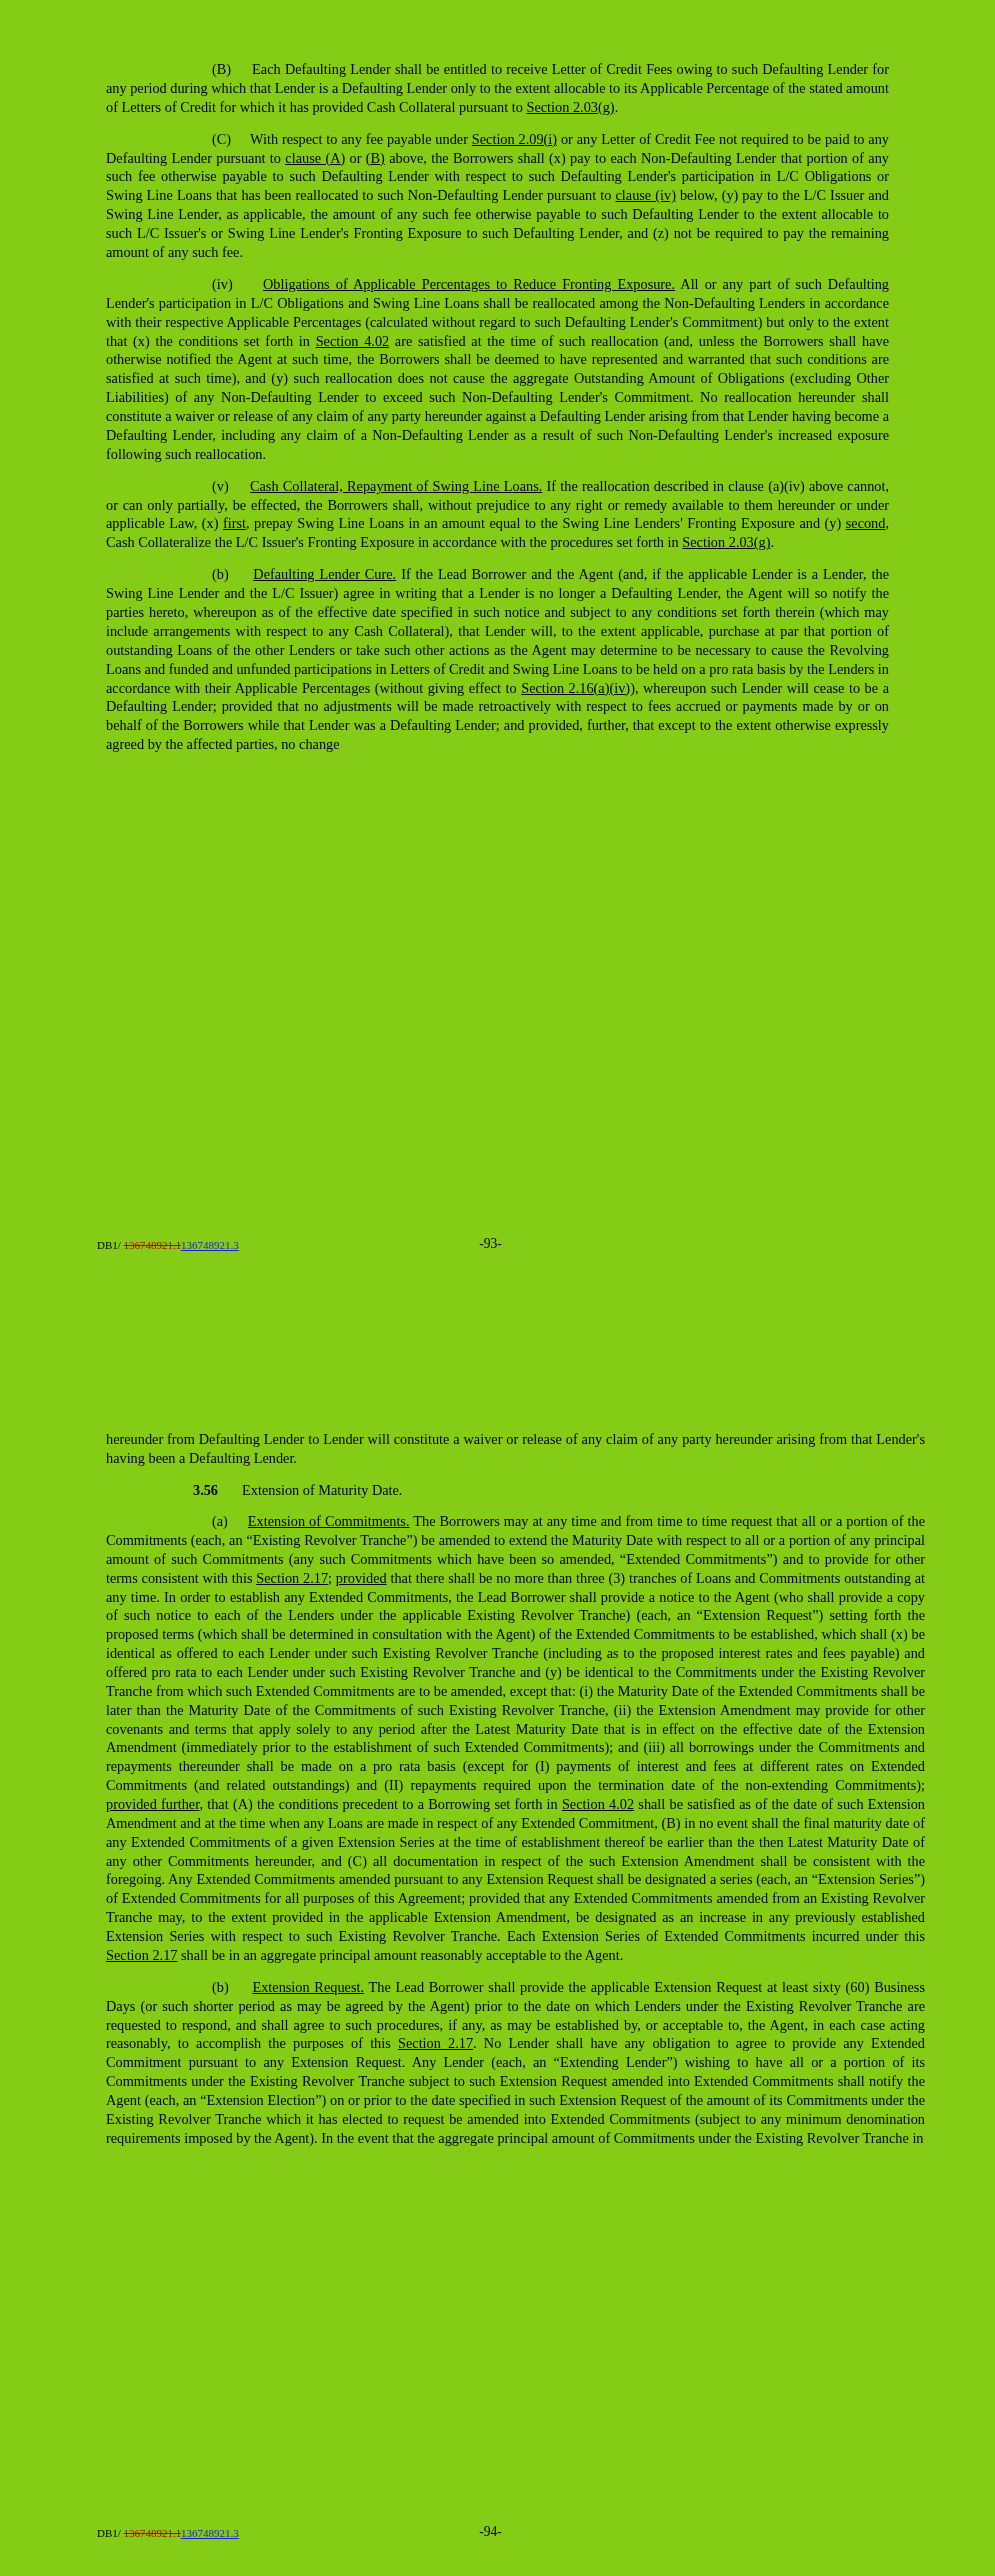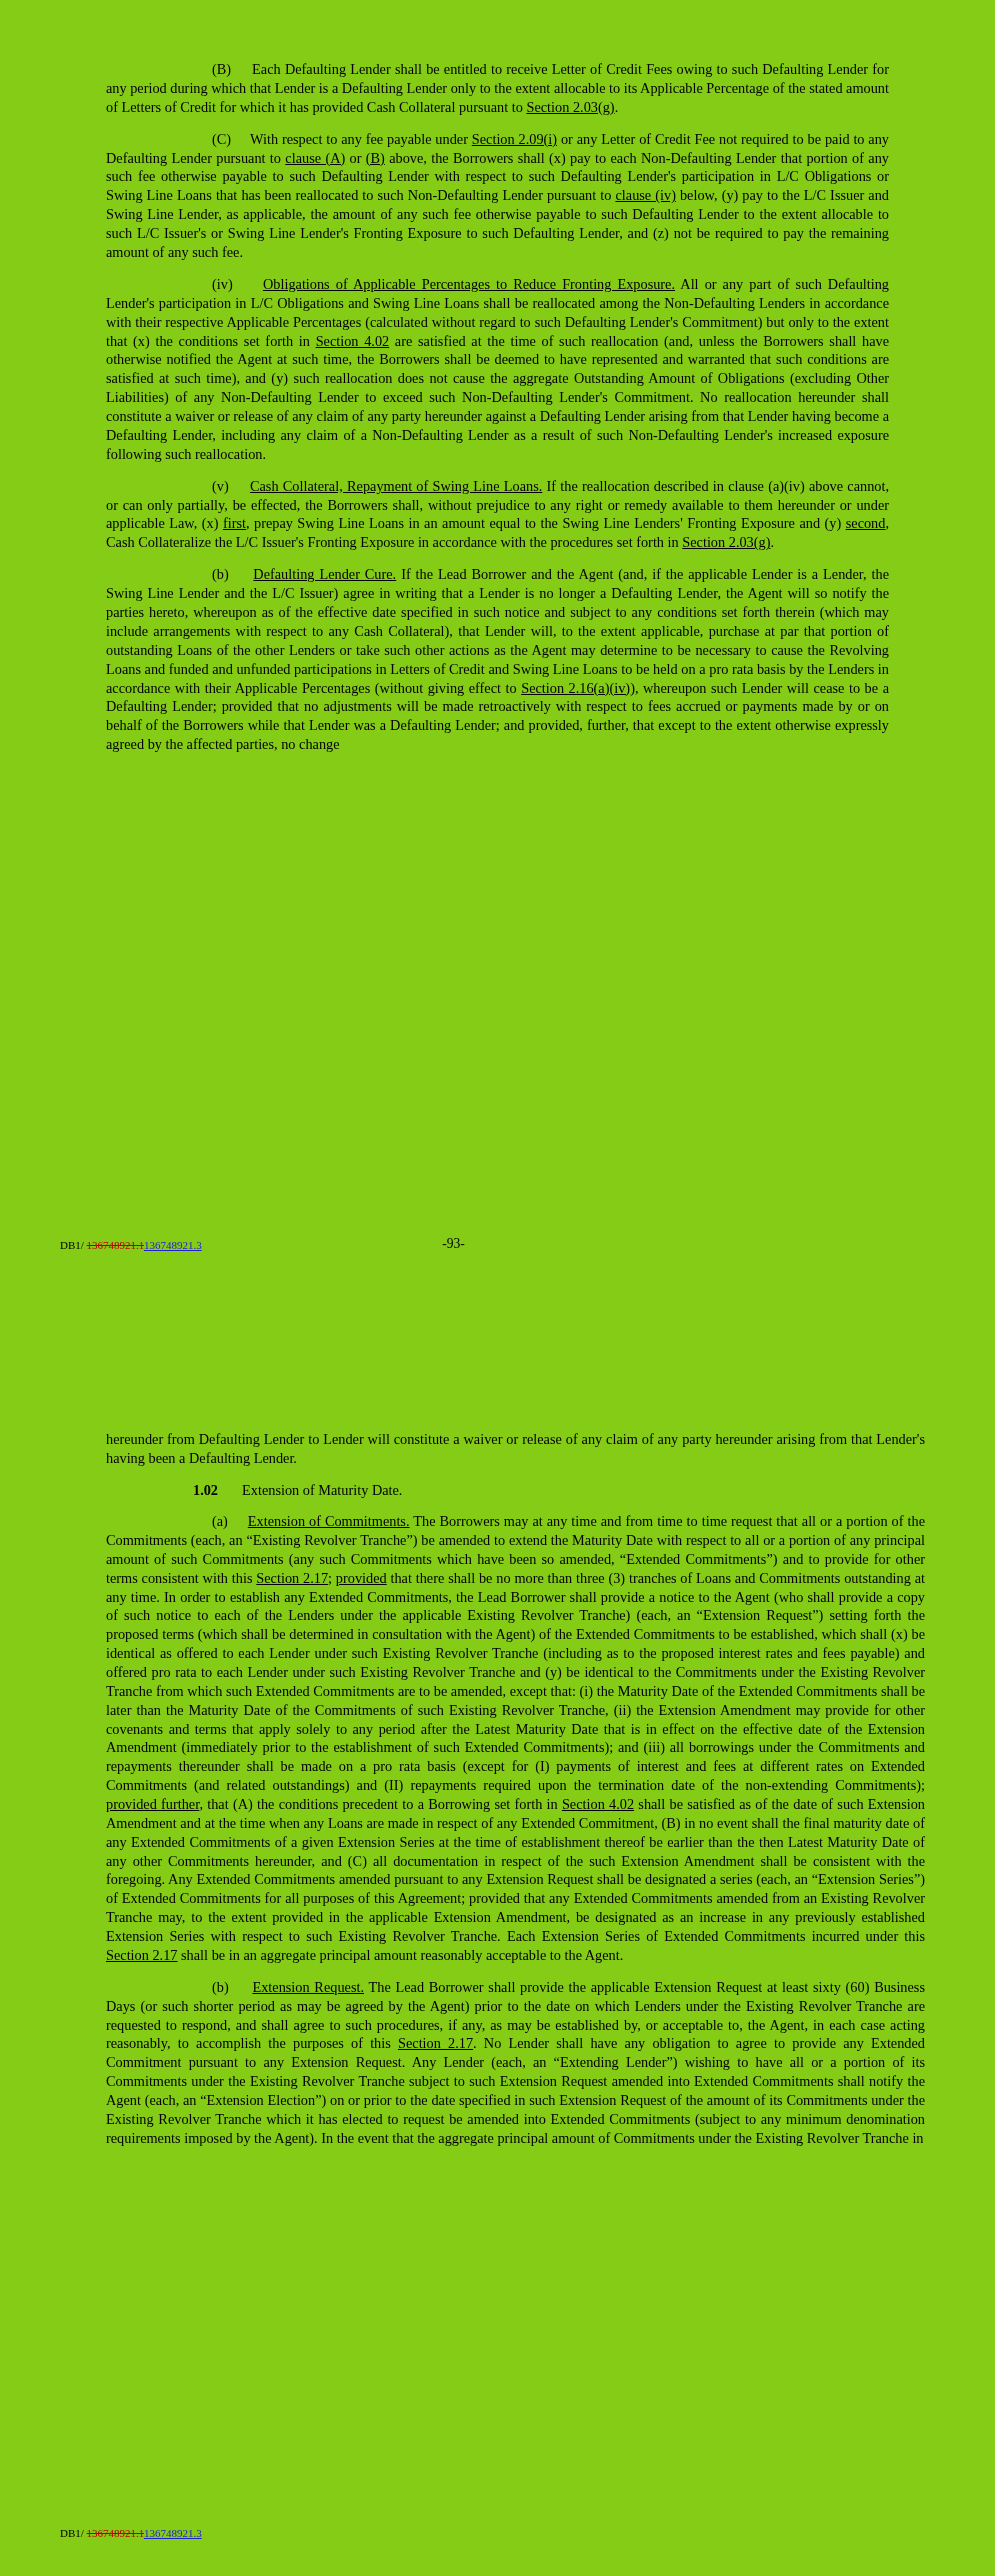--- a/index.html
+++ b/index.html
@@ -59,20 +59,21 @@
     position: absolute;
     left: 0;
     right: 0;
     bottom: 0;
     height: 57px;
   }
   .footer-inner {
     position: relative;
     width: 899px;
     height: 57px;
+    margin-left: 37px;
   }
   .db-mark {
     position: absolute;
     left: 60px;
     top: 7.5px;
     font-size: 11px;
     font-family: "Liberation Serif", serif;
     white-space: nowrap;
   }
   .strike-red {
@@ -133,36 +134,37 @@
       </div>
     </div>
   </div>
 
   <div class="page page-2">
     <div style="height:142px"></div>
 
     <p class="para">hereunder from Defaulting Lender to Lender will constitute a waiver or release of any claim of any party hereunder arising from that Lender's having been a Defaulting Lender.</p>
 
     <p class="sec-head">
-      <span class="ind-sm"></span><span class="sec-num">1.02</span><span class="sec-title">Extension of Maturity Date.</span>
+      <span class="ind-sm"></span><span class="sec-num">3.56</span><span class="sec-title">Extension of Maturity Date.</span>
     </p>
 
     <p class="para">
       <span class="ind"></span><span>(a)</span>&nbsp;&nbsp;&nbsp;&nbsp; <span class="u">Extension of Commitments.</span>
       The Borrowers may at any time and from time to time request that all or a portion of the Commitments (each, an “Existing Revolver Tranche”) be amended to extend the Maturity Date with respect to all or a portion of any principal amount of such Commitments (any such Commitments which have been so amended, “Extended Commitments”) and to provide for other terms consistent with this <span class="u">Section 2.17</span>; <span class="u">provided</span> that there shall be no more than three (3) tranches of Loans and Commitments outstanding at any time. In order to establish any Extended Commitments, the Lead Borrower shall provide a notice to the Agent (who shall provide a copy of such notice to each of the Lenders under the applicable Existing Revolver Tranche) (each, an “Extension Request”) setting forth the proposed terms (which shall be determined in consultation with the Agent) of the Extended Commitments to be established, which shall (x) be identical as offered to each Lender under such Existing Revolver Tranche (including as to the proposed interest rates and fees payable) and offered pro rata to each Lender under such Existing Revolver Tranche and (y) be identical to the Commitments under the Existing Revolver Tranche from which such Extended Commitments are to be amended, except that: (i) the Maturity Date of the Extended Commitments shall be later than the Maturity Date of the Commitments of such Existing Revolver Tranche, (ii) the Extension Amendment may provide for other covenants and terms that apply solely to any period after the Latest Maturity Date that is in effect on the effective date of the Extension Amendment (immediately prior to the establishment of such Extended Commitments); and (iii) all borrowings under the Commitments and repayments thereunder shall be made on a pro rata basis (except for (I) payments of interest and fees at different rates on Extended Commitments (and related outstandings) and (II) repayments required upon the termination date of the non-extending Commitments); <span class="u">provided further</span>, that (A) the conditions precedent to a Borrowing set forth in <span class="u">Section 4.02</span> shall be satisfied as of the date of such Extension Amendment and at the time when any Loans are made in respect of any Extended Commitment, (B) in no event shall the final maturity date of any Extended Commitments of a given Extension Series at the time of establishment thereof be earlier than the then Latest Maturity Date of any other Commitments hereunder, and (C) all documentation in respect of the such Extension Amendment shall be consistent with the foregoing. Any Extended Commitments amended pursuant to any Extension Request shall be designated a series (each, an “Extension Series”) of Extended Commitments for all purposes of this Agreement; provided that any Extended Commitments amended from an Existing Revolver Tranche may, to the extent provided in the applicable Extension Amendment, be designated as an increase in any previously established Extension Series with respect to such Existing Revolver Tranche. Each Extension Series of Extended Commitments incurred under this <span class="u">Section 2.17</span> shall be in an aggregate principal amount reasonably acceptable to the Agent.
     </p>
 
     <p class="para">
       <span class="ind"></span><span>(b)</span>&nbsp;&nbsp;&nbsp;&nbsp; <span class="u">Extension Request.</span>
       The Lead Borrower shall provide the applicable Extension Request at least sixty (60) Business Days (or such shorter period as may be agreed by the Agent) prior to the date on which Lenders under the Existing Revolver Tranche are requested to respond, and shall agree to such procedures, if any, as may be established by, or acceptable to, the Agent, in each case acting reasonably, to accomplish the purposes of this <span class="u">Section 2.17</span>. No Lender shall have any obligation to agree to provide any Extended Commitment pursuant to any Extension Request. Any Lender (each, an “Extending Lender”) wishing to have all or a portion of its Commitments under the Existing Revolver Tranche subject to such Extension Request amended into Extended Commitments shall notify the Agent (each, an “Extension Election”) on or prior to the date specified in such Extension Request of the amount of its Commitments under the Existing Revolver Tranche which it has elected to request be amended into Extended Commitments (subject to any minimum denomination requirements imposed by the Agent). In the event that the aggregate principal amount of Commitments under the Existing Revolver Tranche in
     </p>
 
     <div class="footer">
       <div class="footer-inner">
         <div class="db-mark">
           <span>DB1/ </span><span class="strike-red">136748921.1</span><span class="ins-blue">136748921.3</span>
         </div>
+        <div class="pagenum">-94-</div>
       </div>
     </div>
   </div>
 
 </div>
 
 
 </body></html>

